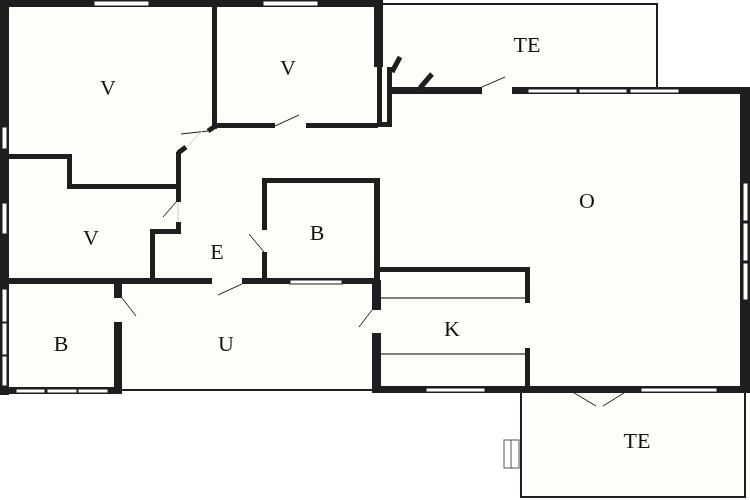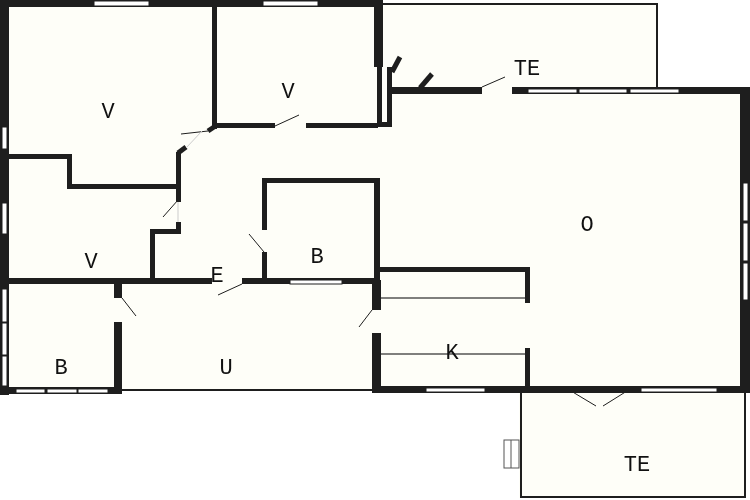--- a/index.html
+++ b/index.html
@@ -1,26 +1,25 @@
 <!DOCTYPE html>
 <html><head>
 <meta charset="utf-8">
 <style>
   html, body { margin: 0; padding: 0; background: #ffffff; }
   #plan { position: relative; width: 750px; height: 500px; overflow: hidden; background: #ffffff; }
   svg { position: absolute; left: 0; top: 0; }
   .room-label {
     position: absolute;
-    font-family: Liberation Mono, monospace;
+    font-family: Liberation Serif, serif;
     font-size: 22px;
     color: #111111;
     transform: translate(-50%, -50%);
     white-space: nowrap;
     line-height: 1;
-    margin-top: 25px;
   }
 </style>
 </head>
 <body>
 
 <div id="plan">
   <svg width="750" height="500" viewBox="0 0 750 500">
 
     <g fill="#fefef8">
       <rect x="3" y="3" width="380" height="388"></rect>

